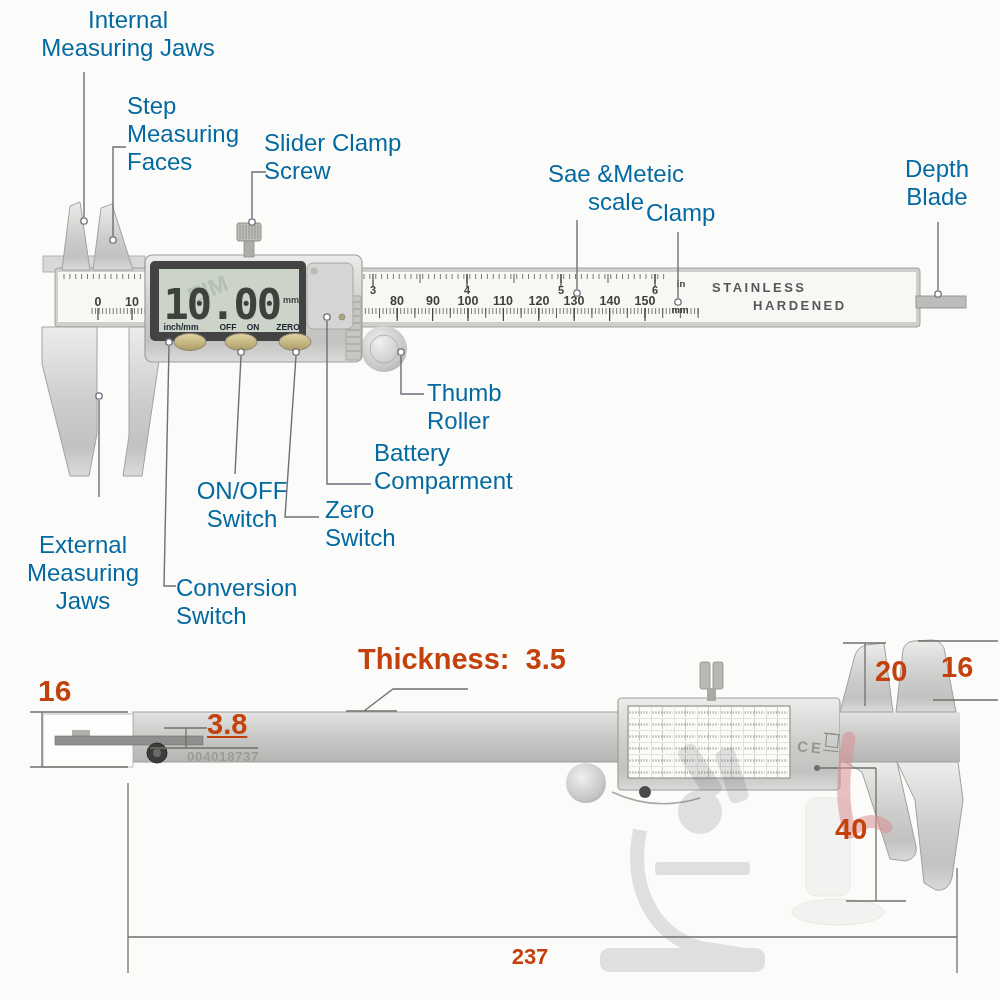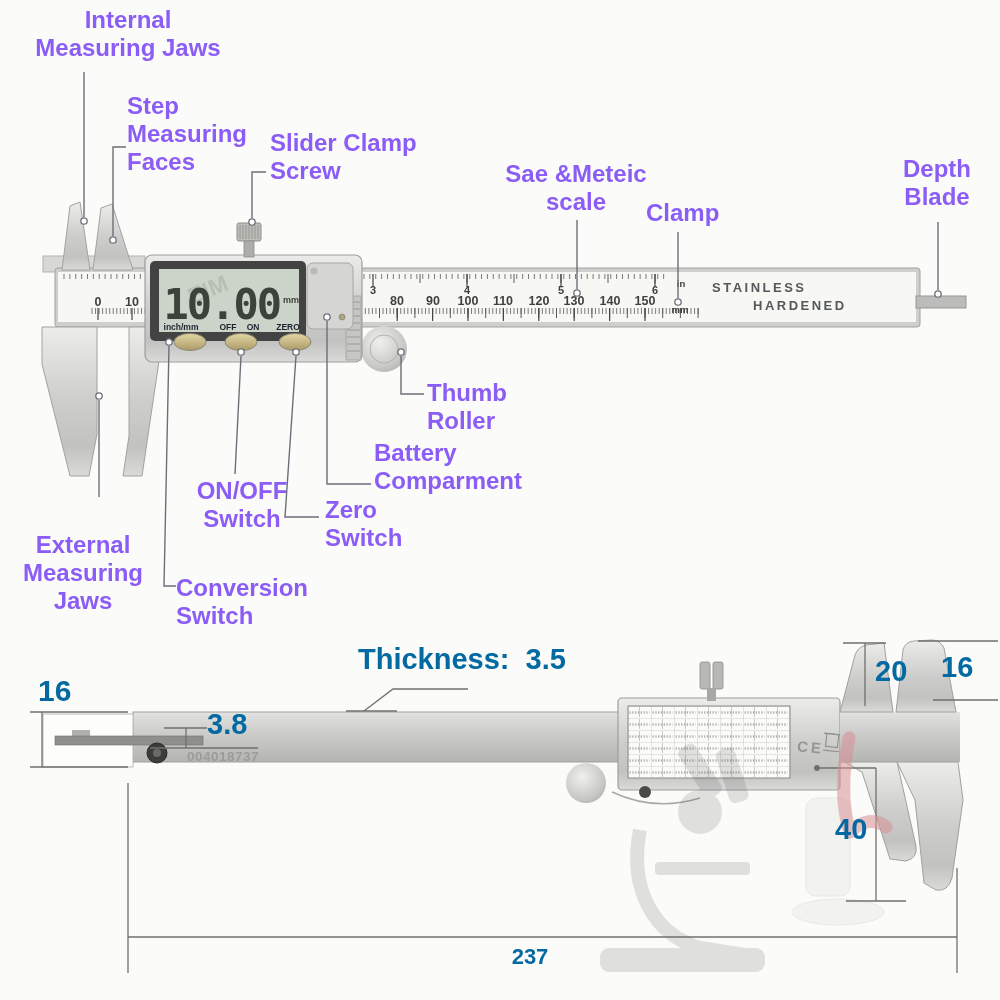--- a/index.html
+++ b/index.html
@@ -1,22 +1,22 @@
 <!DOCTYPE html>
 <html><head>
 <meta charset="utf-8">
 <style>
   html,body{margin:0;padding:0;background:#fbfbf9;}
   .stage{position:relative;width:1000px;height:1000px;background:#fbfbf9;overflow:hidden;
          font-family:"Liberation Sans",sans-serif;}
   .stage svg{position:absolute;left:0;top:0;z-index:1;}
-  .lbl{position:absolute;z-index:3;font-weight:700;font-size:24px;line-height:1.17;
-       color:#8b5cf6;white-space:pre-line;}
+  .lbl{position:absolute;z-index:3;font-weight:400;font-size:24px;line-height:1.17;
+       color:#0369a1;white-space:pre-line;}
   .c{text-align:center;}
-  .dim{position:absolute;z-index:3;font-weight:700;font-size:29px;color:#0369a1;white-space:pre;}
+  .dim{position:absolute;z-index:3;font-weight:700;font-size:29px;color:#c2410c;white-space:pre;}
   .svgtxt{font-family:"Liberation Sans",sans-serif;}
 </style>
 </head>
 <body>
 
 <div class="stage">
 
 <svg width="1000" height="1000" viewBox="0 0 1000 1000">
   <defs>
     <linearGradient id="metalV" x1="0" y1="0" x2="0" y2="1">
@@ -222,42 +222,42 @@
   <circle cx="817" cy="768" r="3" fill="#70706e"></circle>
 
   <path d="M849,738 C842,775 841,805 850,832 M850,832 C862,820 876,818 886,827" stroke="#d98f96" stroke-width="13" stroke-linecap="round" fill="none" opacity="0.55"></path>
 </svg>
 
 <div class="lbl c" style="left:28px;top:6px;width:200px;">Internal
 Measuring Jaws</div>
 <div class="lbl" style="left:127px;top:92px;">Step
 Measuring
 Faces</div>
-<div class="lbl" style="left:270px;top:129px;">Slider Clamp
+<div class="lbl" style="left:264px;top:129px;">Slider Clamp
 Screw</div>
-<div class="lbl c" style="left:494px;top:160px;width:164px;">Sae &amp;Meteic
+<div class="lbl c" style="left:534px;top:160px;width:164px;">Sae &amp;Meteic
 scale</div>
 <div class="lbl" style="left:646px;top:199px;">Clamp</div>
 <div class="lbl c" style="left:891px;top:155px;width:92px;">Depth
 Blade</div>
 <div class="lbl" style="left:374px;top:439px;">Battery
 Comparment</div>
 <div class="lbl" style="left:427px;top:379px;">Thumb
 Roller</div>
 <div class="lbl c" style="left:181px;top:477px;width:122px;">ON/OFF
 Switch</div>
 <div class="lbl" style="left:325px;top:496px;">Zero
 Switch</div>
 <div class="lbl c" style="left:16px;top:501px;width:134px;margin-top:30px;">External
 Measuring
 Jaws</div>
 <div class="lbl" style="left:176px;top:574px;">Conversion
 Switch</div>
 
 <div class="dim" style="left:38px;top:674px;font-size:30px;">16</div>
-<div class="dim" style="left:207px;top:708px;">3.8</div>
+<div class="dim" style="left:207px;top:708px;text-decoration:underline;">3.8</div>
 <div class="dim" style="left:358px;top:643px;">Thickness:  3.5</div>
 <div class="dim" style="left:875px;top:655px;text-align:right;">20</div>
 <div class="dim" style="left:941px;top:651px;">16</div>
 <div class="dim" style="left:835px;top:813px;">40</div>
 <div class="dim c" style="left:470px;top:944px;width:120px;font-size:22px;text-align:center;">237</div>
 
 </div>
 
 </body></html>

